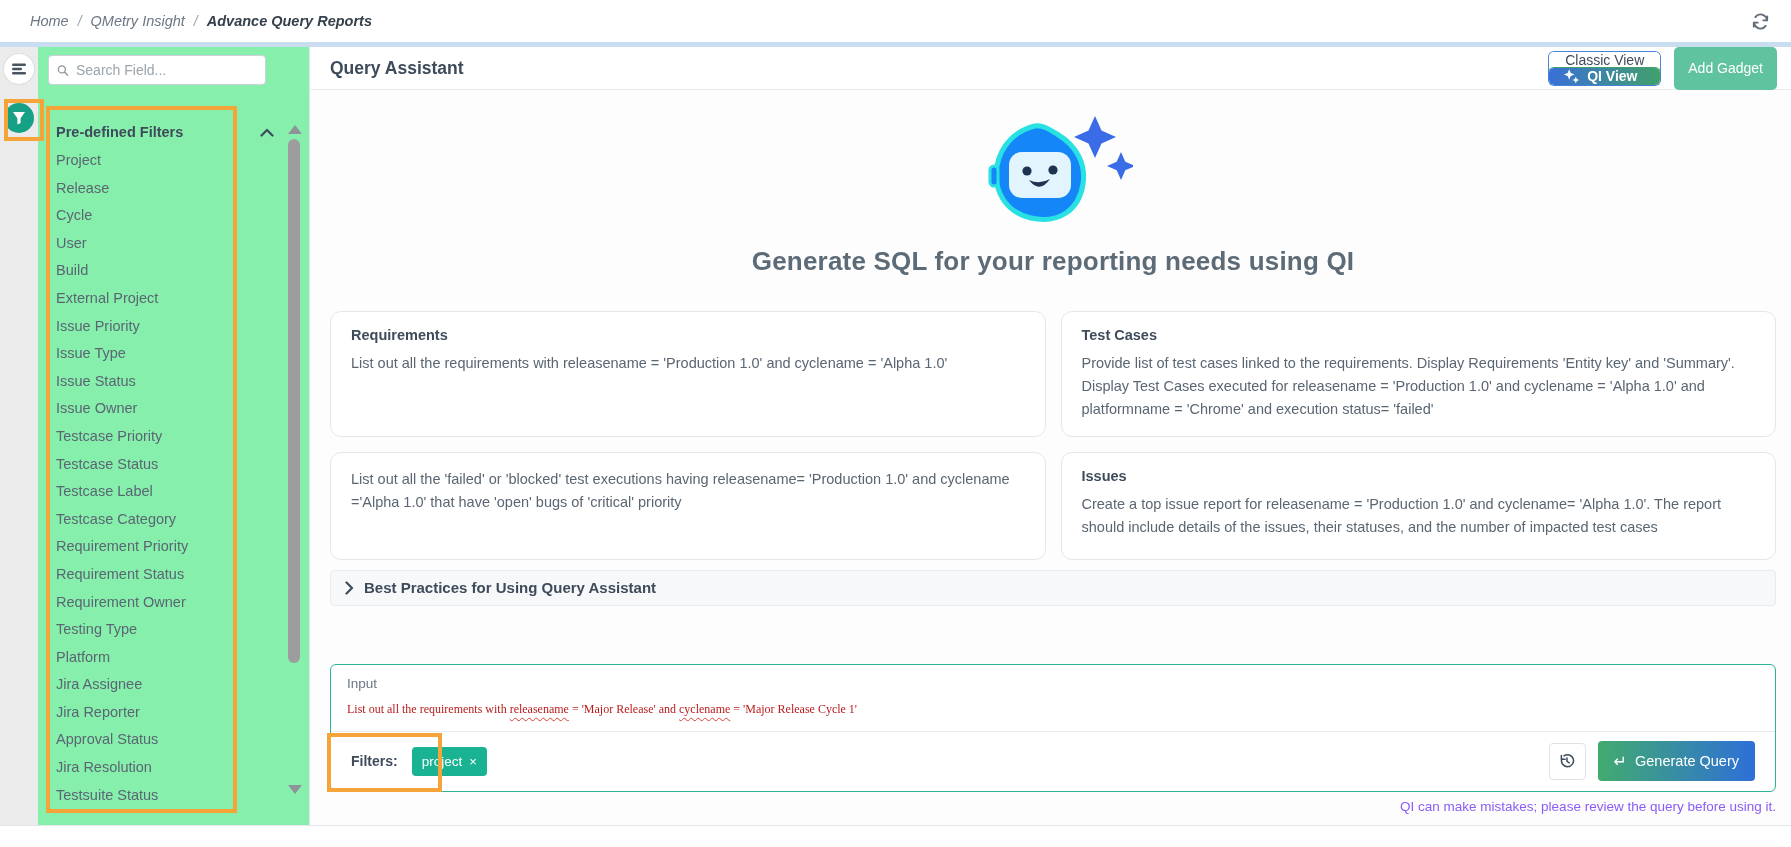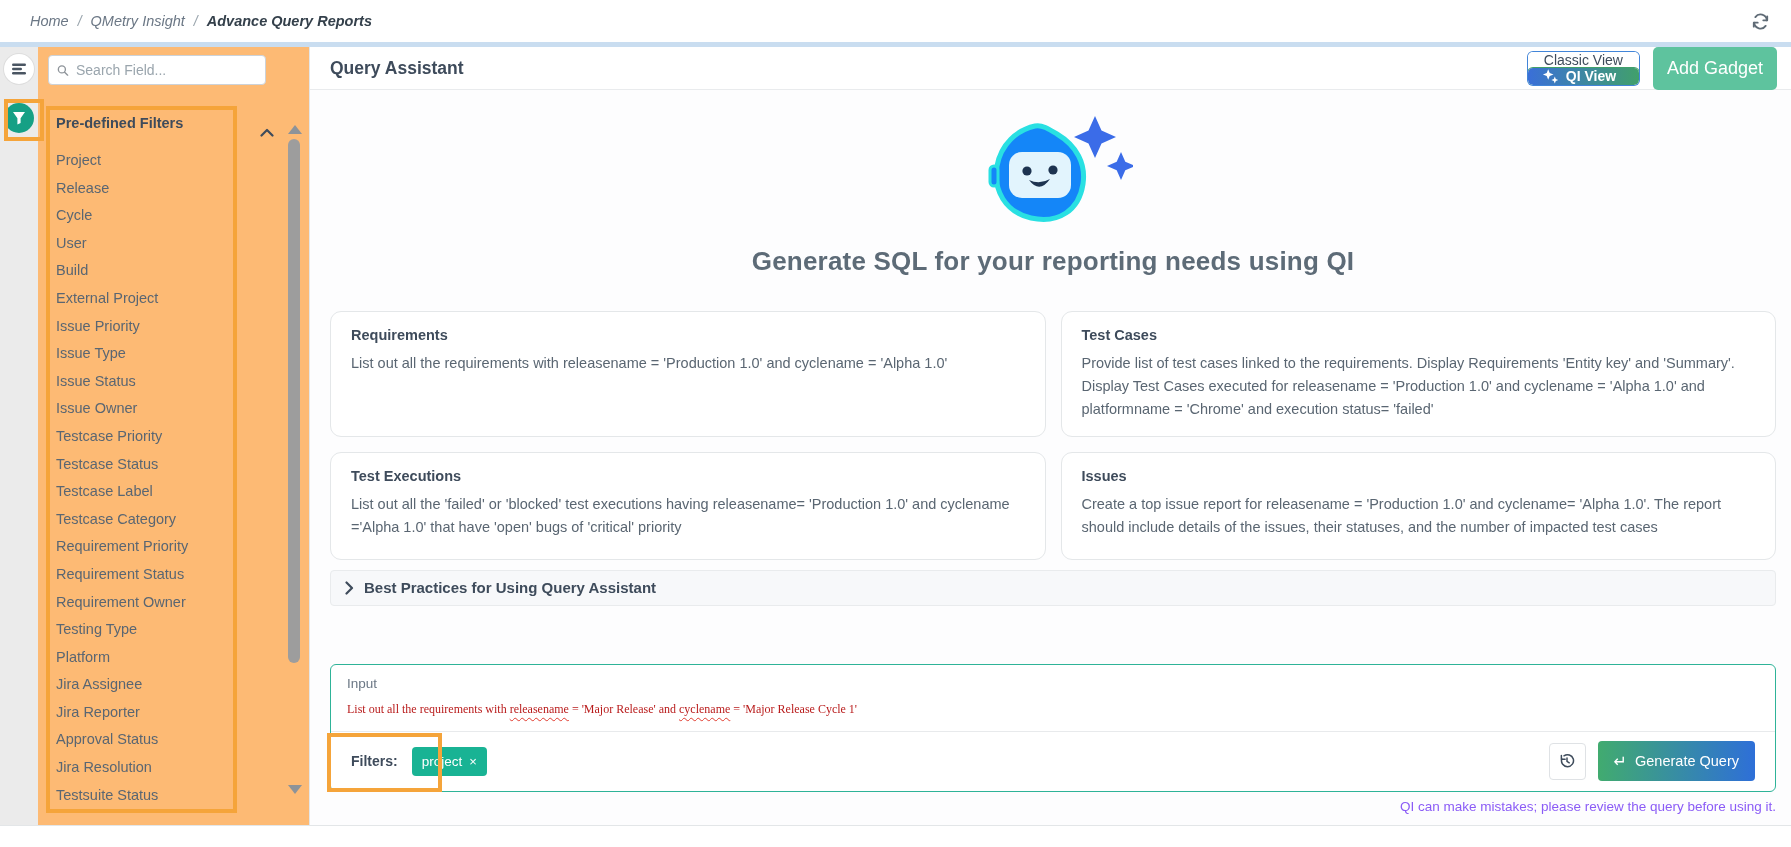--- a/index.html
+++ b/index.html
@@ -22,27 +22,27 @@
   .workspace { position:absolute; top:47px; left:0; right:0; height:779px; display:flex; border-bottom:1px solid #e3e6e8; }
 
   
   .rail { width:38px; background:#ebebeb; position:relative; flex:0 0 38px; }
   .rail-circle { position:absolute; left:4px; width:30px; height:30px; border-radius:50%;
     display:flex; align-items:center; justify-content:center; cursor:pointer; }
   .rail-circle.white { top:7px; background:#fff; box-shadow:0 0 0 1px #ddd; }
   .rail-circle.green { top:56px; background:#16a085; }
 
   
-  .sidebar { width:272px; flex:0 0 272px; background:#fdba74; border-right:1px solid #e3e6e8; position:relative; }
+  .sidebar { width:272px; flex:0 0 272px; background:#86efac; border-right:1px solid #e3e6e8; position:relative; }
   .search-box { position:absolute; top:8px; left:10px; width:218px; height:30px; border:1px solid #ccd2d8;
     border-radius:4px; display:flex; align-items:center; padding:0 8px; background:#fff; }
   .search-box input { border:0; outline:0; flex:1; margin-left:7px; font-size:14px; color:#3e4b5b;
     font-family:inherit; background:transparent; }
   .search-box input::placeholder { color:#9aa5ad; }
-  .side-header { position:absolute; top:68px; left:18px; font-size:14.5px; font-weight:bold; color:#3e4b5b; }
+  .side-header { position:absolute; top:77px; left:18px; font-size:14.5px; font-weight:bold; color:#3e4b5b; }
   .collapse-chev { position:absolute; top:76px; left:222px; cursor:pointer; }
   .filter-list { position:absolute; top:100px; left:0; width:240px; list-style:none; }
   .filter-list li { height:27.6px; line-height:27.6px; padding-left:18px; font-size:14.5px; color:#5a6672; cursor:pointer; white-space:nowrap; }
 
   
   .sb-scroll { position:absolute; top:0; bottom:0; left:248px; width:16px; }
   .sb-arrow { position:absolute; left:2px; width:0; height:0; border-left:7px solid transparent; border-right:7px solid transparent; cursor:pointer; }
   .sb-arrow.up { top:78px; border-bottom:9px solid #8d9399; }
   .sb-arrow.down { top:738px; border-top:9px solid #8d9399; }
   .sb-thumb { position:absolute; top:92px; left:2px; width:12px; height:524px; background:#9d9d9d; border-radius:7px; cursor:pointer; }
@@ -52,21 +52,21 @@
   .main-header { height:43px; border-bottom:1px solid #e9ebed; display:flex; align-items:center;
     padding:0 14px 0 20px; background:#fff; }
   .page-title { font-size:17.5px; font-weight:bold; color:#3e4b5b; }
   .mh-spacer { flex:1; }
   .view-toggle { display:flex; align-items:stretch; height:33px; border-radius:5px; overflow:hidden;
     box-shadow:0 0 0 1px #4285d8; margin-right:14px;flex-direction:column; }
   .btn-classic { background:#fff; color:#3e4b5b; font-size:14px; padding:0 16px; display:flex; align-items:center; cursor:pointer; }
   .btn-qi { background:linear-gradient(90deg,#3a6fd8,#41a06b); color:#fff; font-size:14px; font-weight:bold;
     padding:0 14px; display:flex; align-items:center; gap:7px; cursor:pointer; border-radius:5px;
     box-shadow:0 0 0 1px #41a06b; }
-  .btn-add-gadget { height:43px; background:#5ec39e; color:#fff; font-size:18px; border:0; border-radius:5px;
+  .btn-add-gadget { height:43px; background:#5ec39e; color:#fff; font-size:14px; border:0; border-radius:5px;
     padding:0 14px; cursor:pointer; font-family:inherit; }
 
   .main-content { flex:1; padding:0 15px 0 20px; display:flex; flex-direction:column; }
 
   .hero { display:flex; flex-direction:column; align-items:center; }
   .robot { margin-top:24px; }
   .hero-heading { margin-top:12px; font-size:26px; font-weight:bold; color:#5d6b77; letter-spacing:0.2px; }
 
   .cards-grid { margin-top:34px; display:grid; grid-template-columns:1fr 1fr; gap:15px; }
   .card { background:#fff; border:1px solid #e4e7e9; border-radius:11px; padding:15px 20px; cursor:pointer; }
@@ -257,21 +257,20 @@
         <div class="cards-grid">
           <div class="card row1">
             <div class="card-title">Requirements</div>
             <div class="card-body">List out all the requirements with releasename = 'Production 1.0' and cyclename = 'Alpha 1.0'</div>
           </div>
           <div class="card row1">
             <div class="card-title">Test Cases</div>
             <div class="card-body">Provide list of test cases linked to the requirements. Display Requirements 'Entity key' and 'Summary'. Display Test Cases executed for releasename = 'Production 1.0' and cyclename = 'Alpha 1.0' and platformname = 'Chrome' and execution status= 'failed'</div>
           </div>
           <div class="card row2">
-            <div class="card-title">Test Executions</div>
             <div class="card-body">List out all the 'failed' or 'blocked' test executions having releasename= 'Production 1.0' and cyclename ='Alpha 1.0' that have 'open' bugs of 'critical' priority</div>
           </div>
           <div class="card row2">
             <div class="card-title">Issues</div>
             <div class="card-body">Create a top issue report for releasename = 'Production 1.0' and cyclename= 'Alpha 1.0'. The report should include details of the issues, their statuses, and the number of impacted test cases</div>
           </div>
         </div>
 
         <div class="bp-bar">
           <svg width="9" height="14" viewBox="0 0 9 14" fill="none" stroke="#3e4b5b" stroke-width="2.2" stroke-linecap="round" stroke-linejoin="round">

